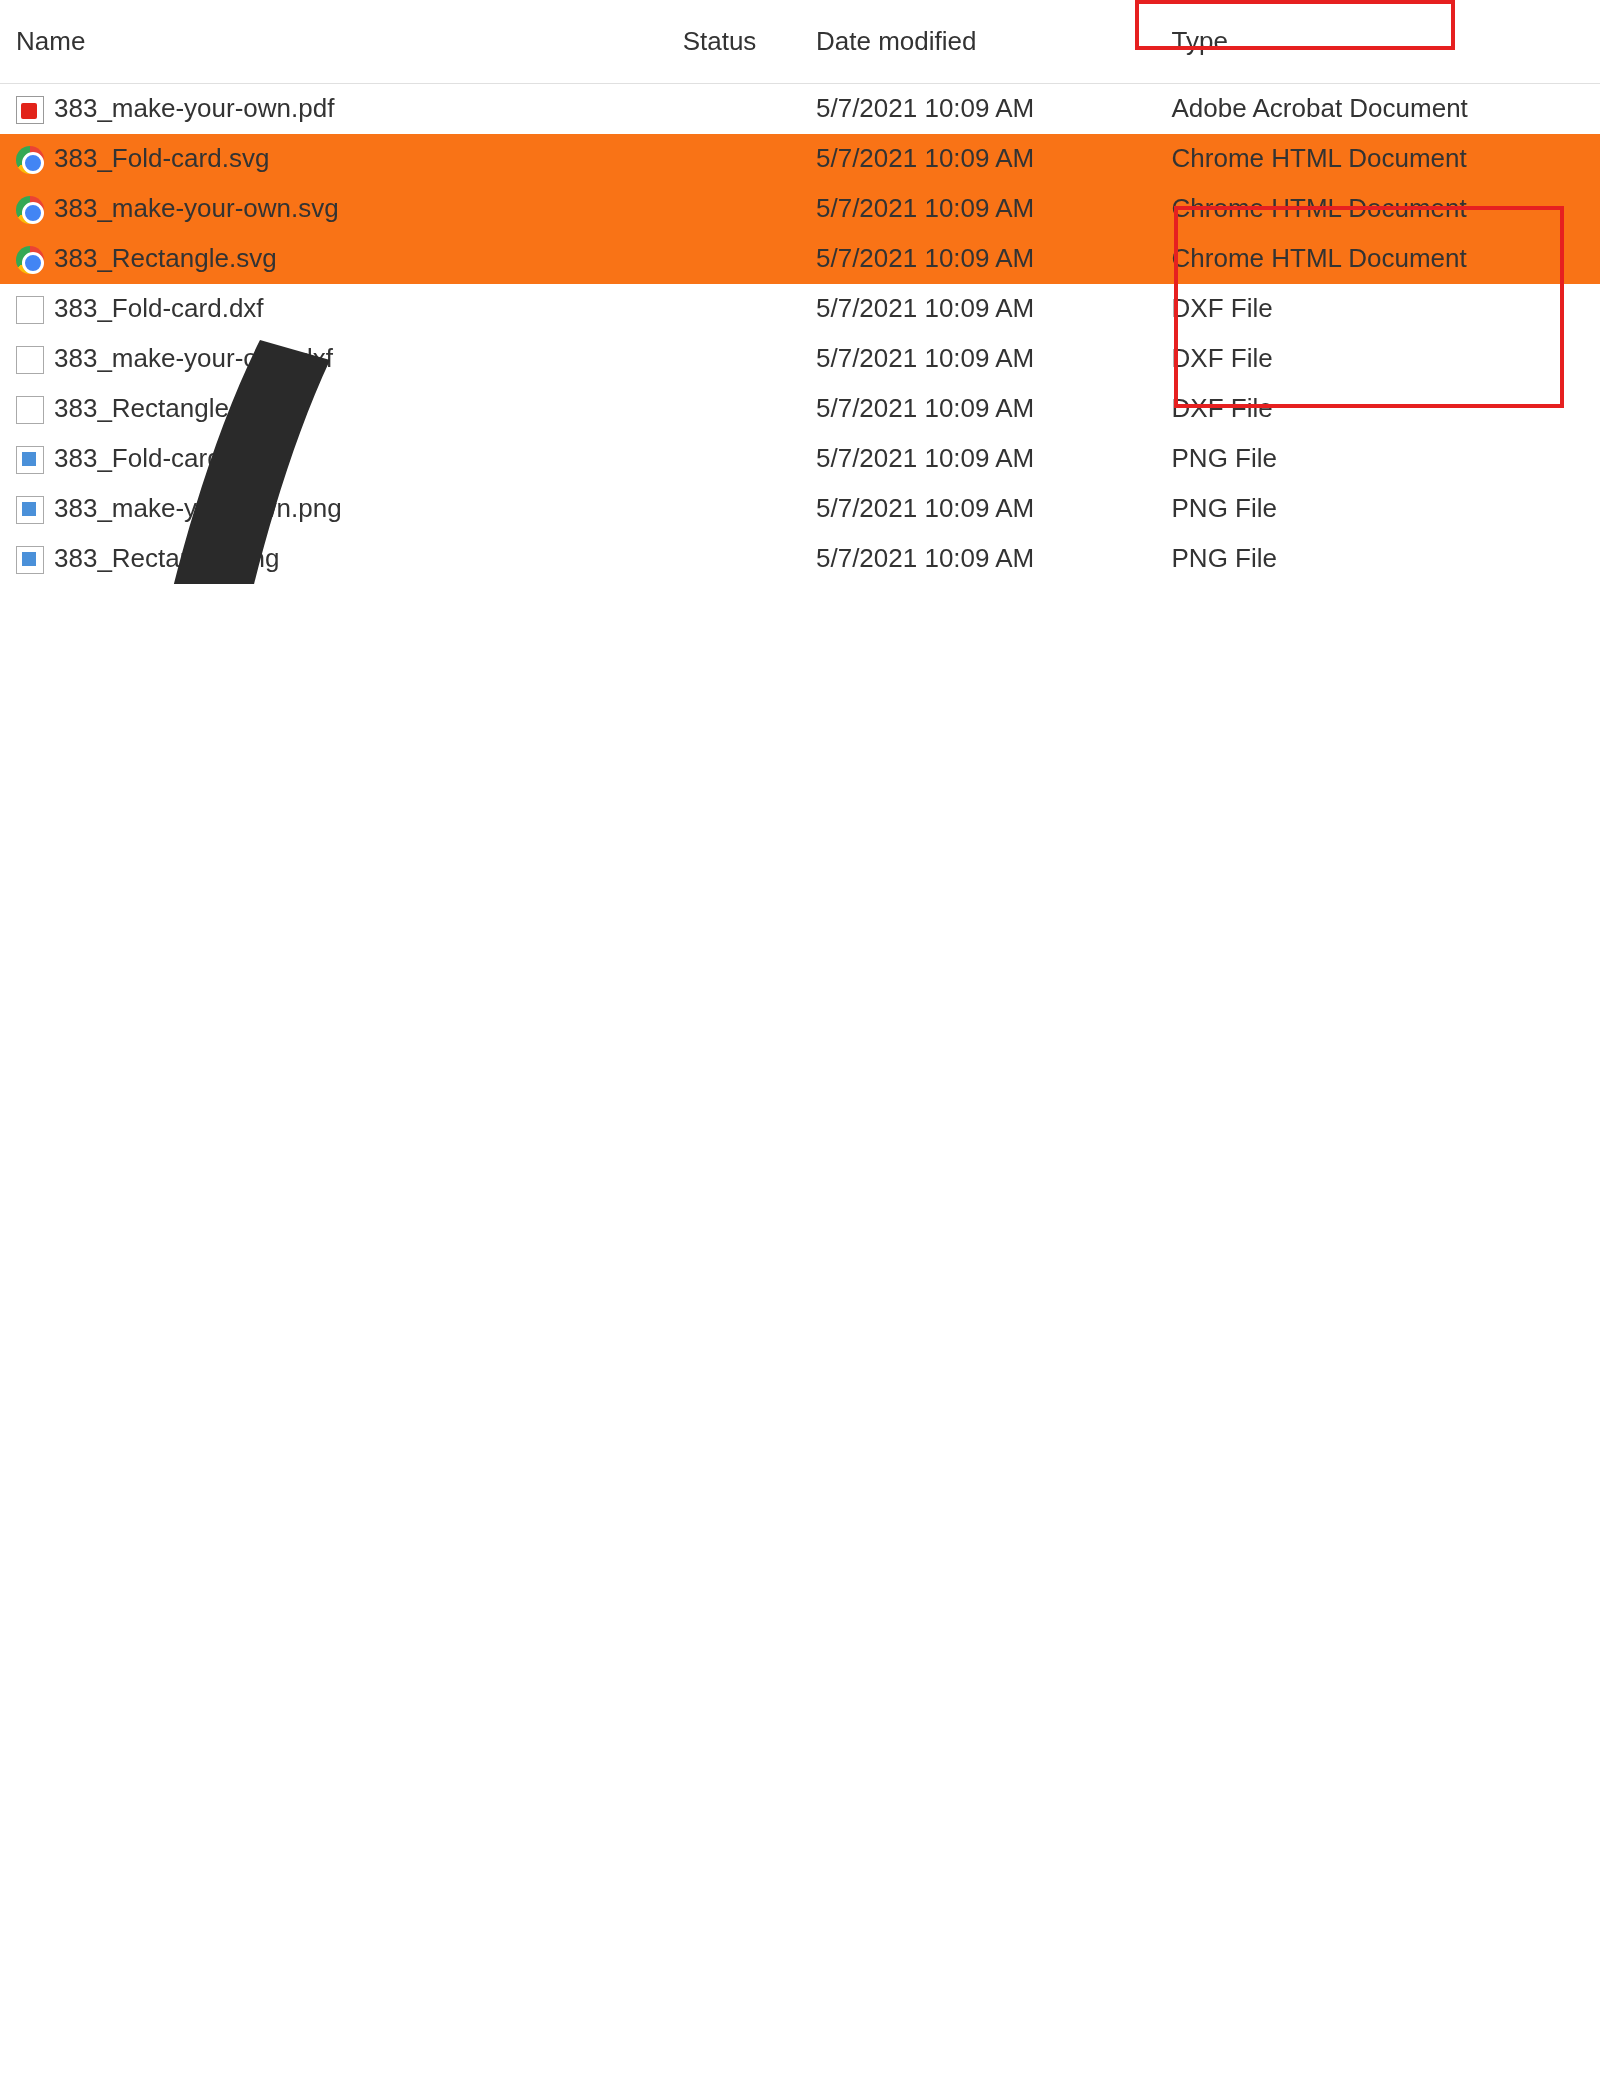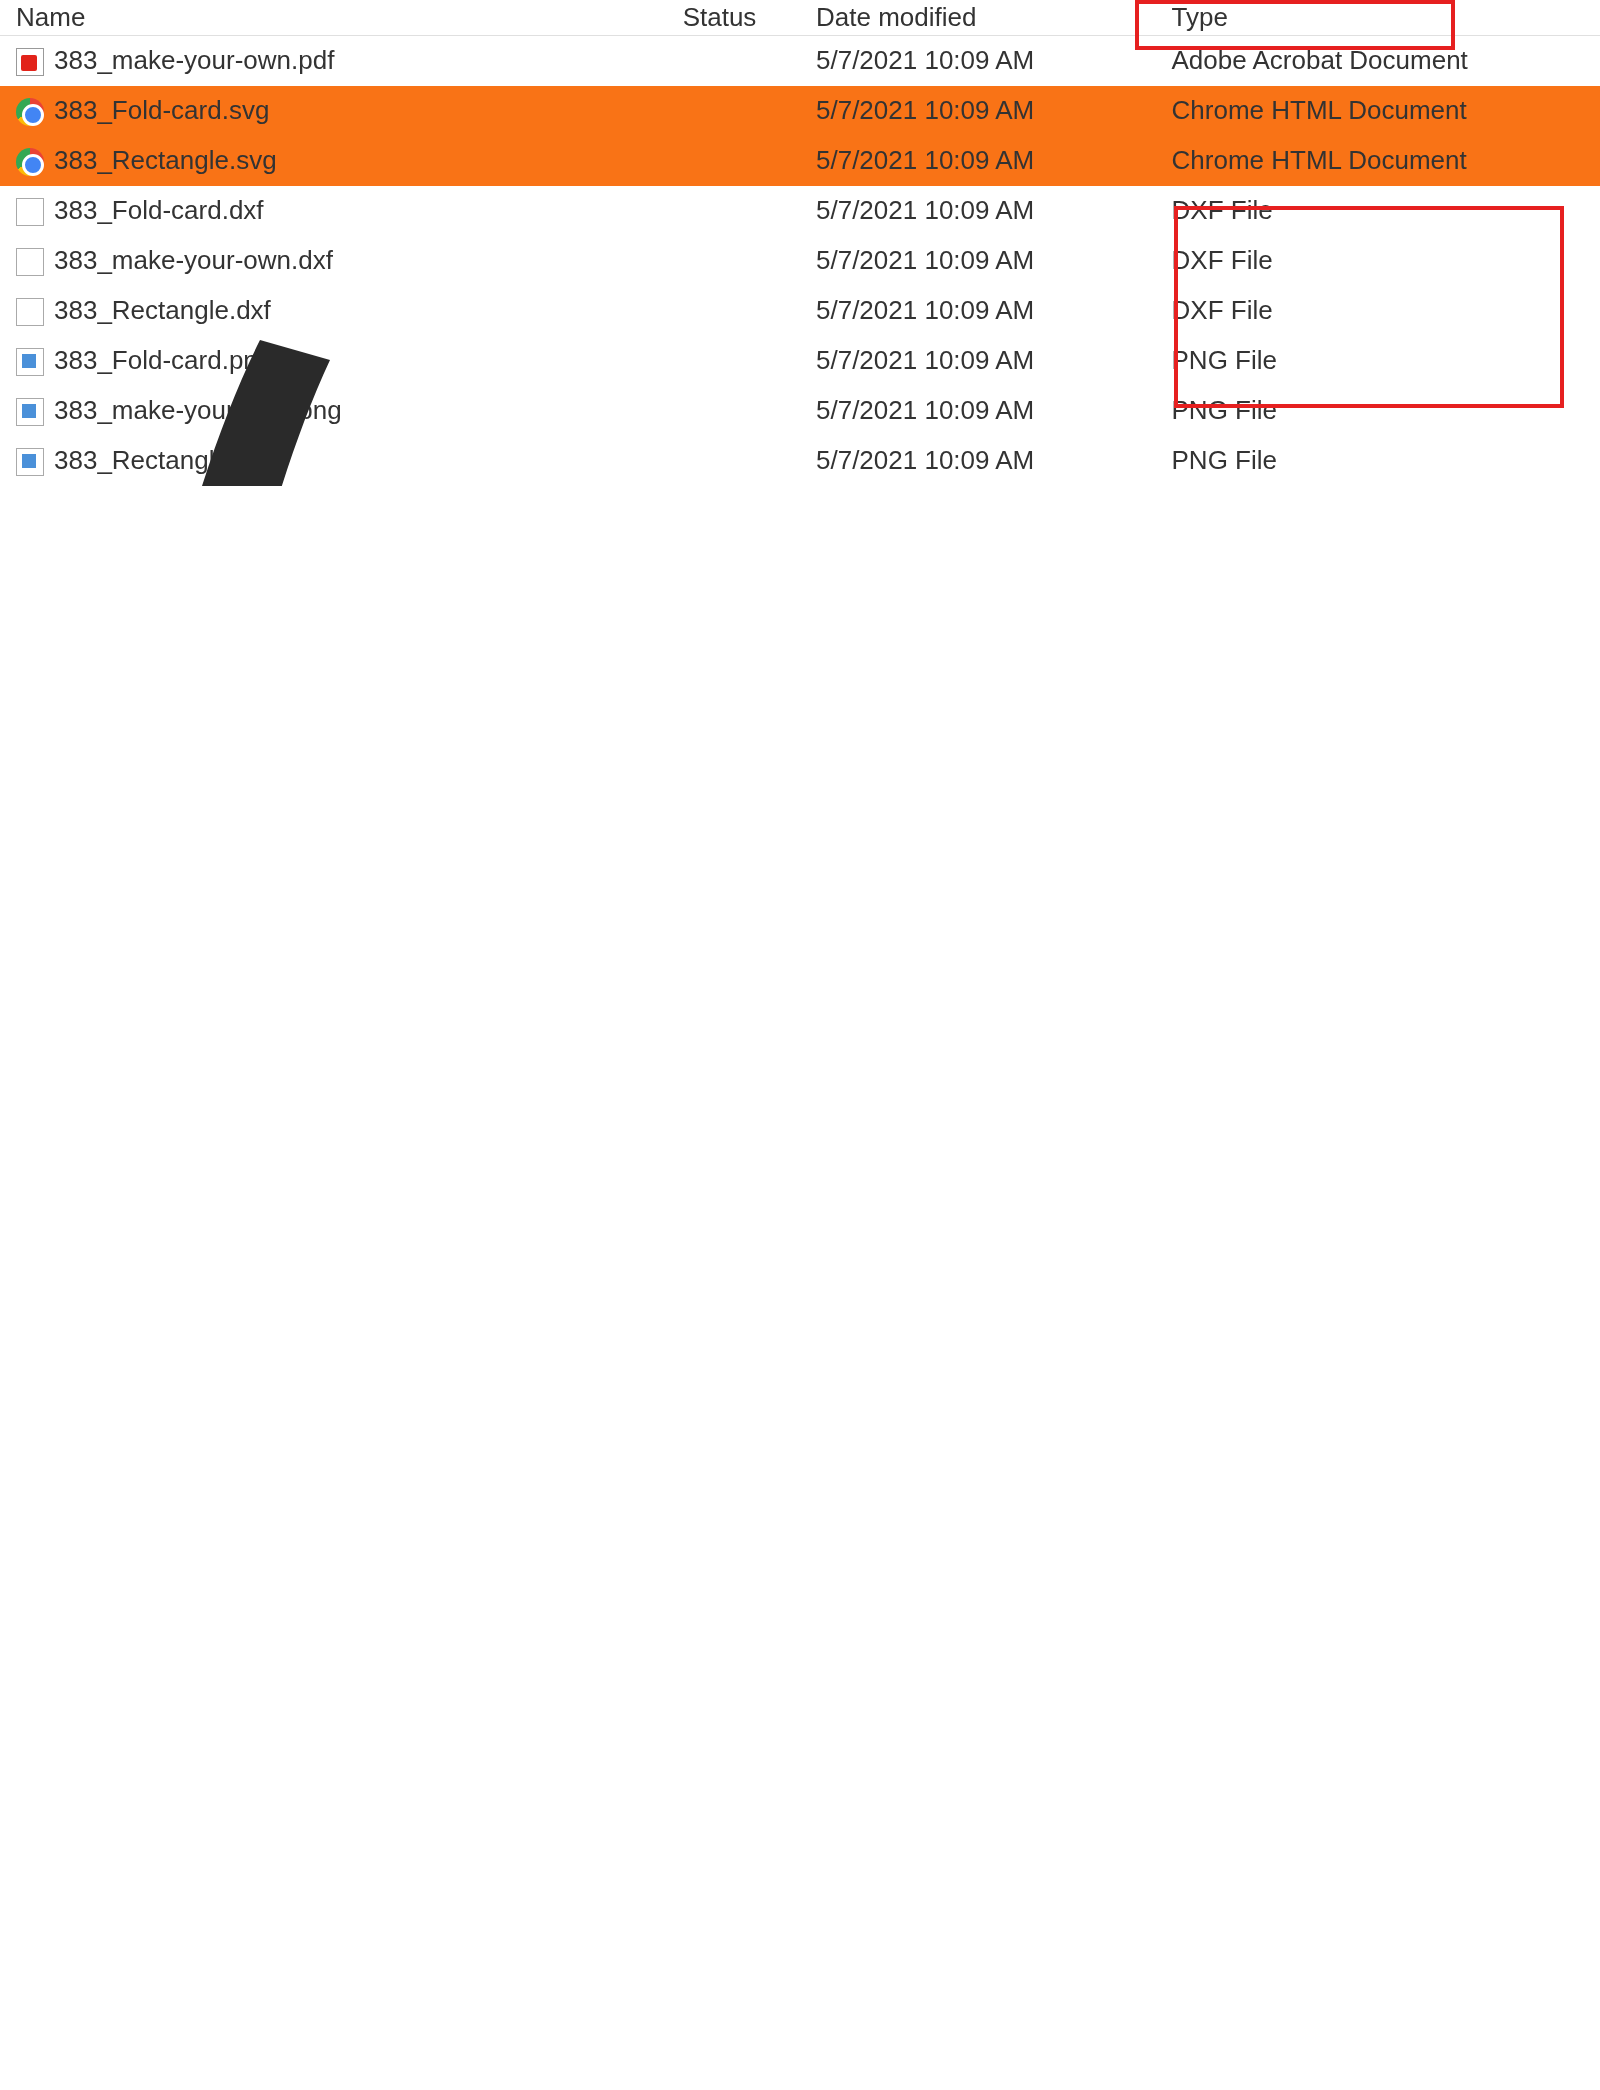--- a/index.html
+++ b/index.html
@@ -11,21 +11,21 @@
     }
     
     .explorer-table {
       width: 100%;
       border-collapse: collapse;
     }
     
     .explorer-table th {
       text-align: left;
       font-weight: normal;
-      padding: 2px 16px;
+      padding: 26px 16px;
       font-size: 26px;
       color: #333;
       border-bottom: 1px solid #e0e0e0;
     }
     
     .explorer-table td {
       padding: 8px 16px;
       font-size: 26px;
       color: #333;
       vertical-align: middle;
@@ -252,20 +252,26 @@
   </thead>
   <tbody id="tbody1">
       <tr>
         <td class=""><span class="file-icon pdf-icon"></span><span>383_make-your-own.pdf</span></td>
         <td></td>
         <td>5/7/2021 10:09 AM</td>
         <td>Adobe Acrobat Document</td>
       </tr>
       <tr class="row-selected">
         <td class=""><span class="file-icon chrome-icon"></span><span>383_Fold-card.svg</span></td>
+        <td></td>
+        <td>5/7/2021 10:09 AM</td>
+        <td>Chrome HTML Document</td>
+      </tr>
+      <tr class="row-selected">
+        <td class=""><span class="file-icon chrome-icon"></span><span>383_make-your-own.svg</span></td>
         <td></td>
         <td>5/7/2021 10:09 AM</td>
         <td>Chrome HTML Document</td>
       </tr>
       <tr class="row-selected">
         <td class=""><span class="file-icon chrome-icon"></span><span>383_Rectangle.svg</span></td>
         <td></td>
         <td>5/7/2021 10:09 AM</td>
         <td>Chrome HTML Document</td>
       </tr>

